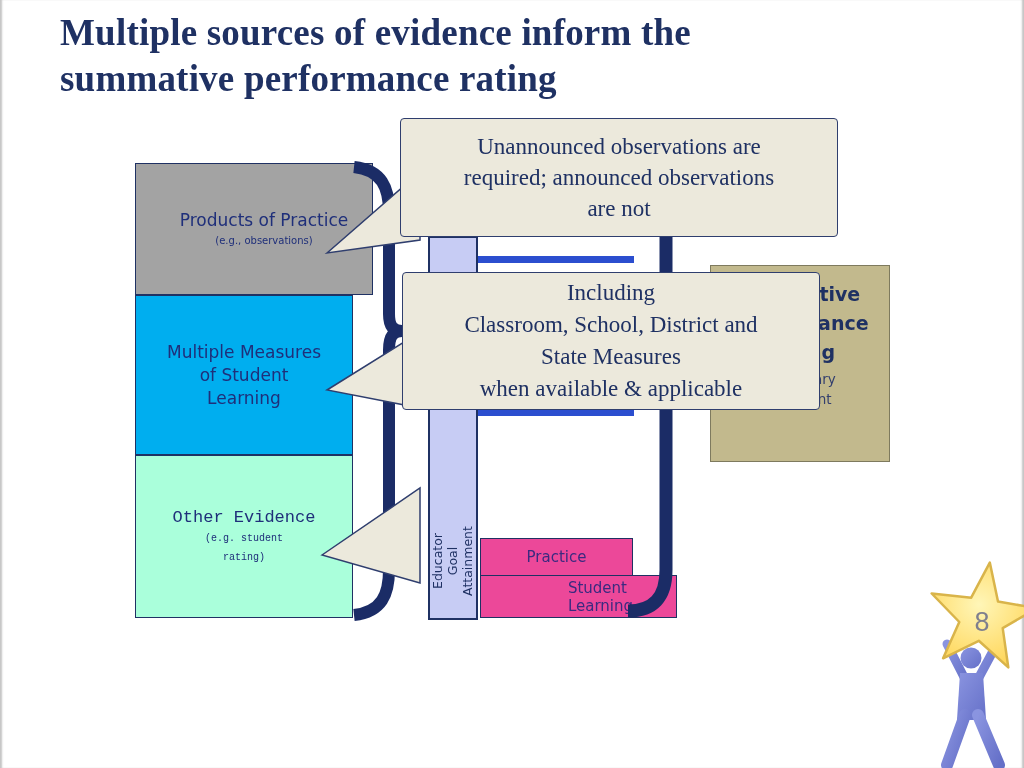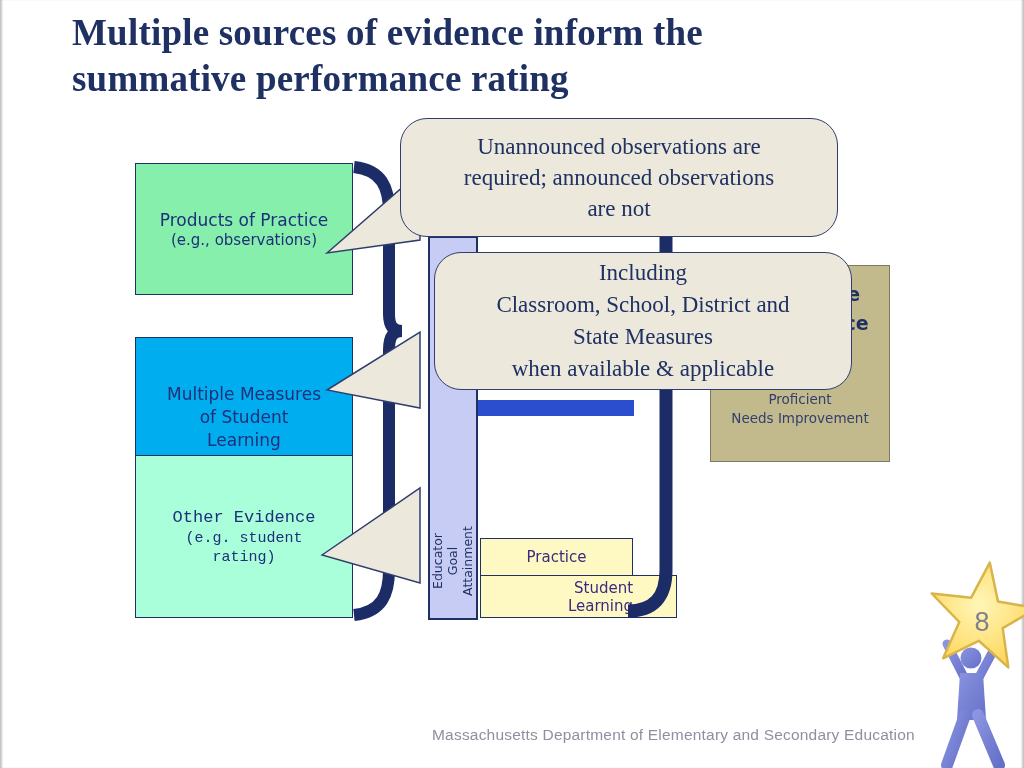--- a/index.html
+++ b/index.html
@@ -8,35 +8,35 @@
     overflow:hidden; font-family:"DejaVu Sans", sans-serif;
     box-shadow: inset 3px 0 2px -1px #c4c4c4, inset -3px 0 2px -1px #c4c4c4;
   }
   .abs { position:absolute; }
   .pre { white-space:pre-line; }
 
   
   .title {
     left:60px; top:10px; width:840px;
     font-family:"Liberation Serif", serif; font-weight:600;
-    font-size:37px; line-height:46px; color:#1f3163; letter-spacing:0.2px;margin-left:12px;
+    font-size:37px; line-height:46px; color:#1f3163; letter-spacing:0.2px;
   }
 
   
   .stack { left:135px; top:163px; width:218px; }
   .stack-sec {
     position:absolute; left:0; width:216px; border:1px solid #1f3163;
     display:flex; flex-direction:column; align-items:center; justify-content:center;
     text-align:center; color:#1f2f7a;
   }
-  .sec-products { top:0; height:130px; background:#86efac; }
-  .sec-measures { top:132px; height:158px; background:#00aeef;margin-top:42px; }
+  .sec-products { top:0; height:130px; background:#a3a3a3;padding-left:20px; }
+  .sec-measures { top:132px; height:158px; background:#00aeef; }
   .sec-other    { top:292px; height:161px; background:#aaffdb;font-family:Liberation Mono, monospace; }
   .sec-title { font-size:17px; line-height:22px; }
-  .sec-sub   { font-size:15px; line-height:19px; }
+  .sec-sub   { font-size:10px; line-height:19px; }
   .sec-lines { font-size:17px; line-height:23px; }
 
   
   .overlay { left:0; top:0; width:1024px; height:768px; pointer-events:none; }
 
   
   .goal-box {
     left:428px; top:236px; width:46px; height:380px;
     background:#c7ccf4; border:2px solid #1f3163; overflow:hidden;
   }
@@ -44,45 +44,45 @@
     position:absolute; left:-16px; top:300px; width:78px; height:46px;
     transform:rotate(-90deg); transform-origin:center;
     font-size:12.5px; line-height:15px; text-align:center; color:#1f3163;
   }
   .bar { background:#2b4ecf; }
   .bar1 { left:478px; top:256px; width:156px; height:7px; }
   .bar2 { left:478px; top:400px; width:156px; height:16px; }
 
   .orange-box { left:480px; top:538px; width:153px; }
   .orange-cell {
-    position:absolute; left:0; width:151px; background:#fef9c3;
+    position:absolute; left:0; width:151px; background:#ec4899;
     border:1px solid #1f3163; display:flex; align-items:center; justify-content:center;
-    text-align:right; color:#3b2a80; font-size:15px; line-height:18px;
+    text-align:left; color:#3b2a80; font-size:15px; line-height:18px;
   }
   .cell-practice { top:0; height:36px; }
   .cell-student  { top:37px; height:41px;padding-left:44px; }
 
   .rating-box {
     left:710px; top:265px; width:178px; height:195px;
     background:#c2b98d; border:1px solid #7e7a5e; text-align:center;
   }
   .rating-title {
     margin-top:14px; font-weight:bold; font-size:19px; line-height:29px; color:#1f3163;
   }
   .rating-levels { margin-top:3px; }
   .rating-level { font-size:13.5px; line-height:19.5px; color:#333f6e; }
 
   
   .callout {
-    position:absolute; background:#ece9dc; border:1.6px solid #2f3e6e; border-radius:27px;
+    position:absolute; background:#ece9dc; border:1.6px solid #2f3e6e; border-radius:4px;
     font-family:"Liberation Serif", serif; color:#1f3163; text-align:center;
     display:flex; align-items:center; justify-content:center;
   }
   .c1 { left:400px; top:118px; width:436px; height:117px; font-size:23px; line-height:31px; }
-  .c2 { left:402px; top:252px; width:416px; height:136px; font-size:23px; line-height:32px;margin-left:32px; }
+  .c2 { left:402px; top:272px; width:416px; height:136px; font-size:23px; line-height:32px; }
   .c3 { left:402px; top:421px; width:488px; height:131px; font-size:23px; line-height:31px; }
 
   
   .star-figure { left:900px; top:545px; width:124px; height:223px; }
 
   .footer {
     left:432px; top:726px; font-size:15.5px; color:#8f8f9f;
     font-family:"Liberation Sans", sans-serif; letter-spacing:0.2px;
   }
 </style>
@@ -125,21 +125,20 @@
 Learning</div>
   </div>
 
   <div class="abs rating-box">
     <div class="rating-title pre">Summative
 Performance
 Rating</div>
     <div class="rating-levels">
       <div class="rating-level">Exemplary</div>
       <div class="rating-level">Proficient</div>
-      <div class="rating-level">Needs Improvement</div>
     </div>
   </div>
 
   <svg class="abs overlay" viewBox="0 0 1024 768">
     <path d="M 354,167 C 382,170 389,188 389,212 L 389,314 C 389,326 393,331 402,331 C 393,331 389,336 389,350 L 389,570 C 389,594 382,612 354,615" fill="none" stroke="#1b2c66" stroke-width="12"></path>
     <path d="M 666,237 L 666,570 Q 666,611 628,611" fill="none" stroke="#1b2c66" stroke-width="13"></path>
     <polygon points="327,253 420,172 420,240" fill="#ece9dc" stroke="#2f3e6e" stroke-width="1.5"></polygon>
     <polygon points="327,390 420,332 420,408" fill="#ece9dc" stroke="#2f3e6e" stroke-width="1.5"></polygon>
     <polygon points="322,555 420,488 420,583" fill="#ece9dc" stroke="#2f3e6e" stroke-width="1.5"></polygon>
   </svg>
@@ -168,15 +167,14 @@
       <line x1="99" y1="95" x2="77" y2="136" stroke="url(#figGrad)" stroke-width="9" stroke-linecap="round"></line>
       <path d="M 60,128 L 83,128 L 86,175 L 57,175 Z" fill="url(#figGrad)"></path>
       <line x1="65" y1="170" x2="47" y2="220" stroke="url(#figGrad)" stroke-width="12" stroke-linecap="round"></line>
       <line x1="78" y1="170" x2="99" y2="220" stroke="url(#figGrad)" stroke-width="12" stroke-linecap="round"></line>
       <circle cx="71" cy="113" r="10.5" fill="url(#figGrad)"></circle>
     </g>
     <polygon points="89.8,17.6 98,56.5 137,63.3 102.7,83.1 108.3,122.4 78.8,95.8 43.1,113.3 59.3,77 31.7,48.5 71.2,52.7" fill="url(#starGrad)" stroke="#d9b44a" stroke-width="2.5" stroke-linejoin="round"></polygon>
     <text x="82" y="86" text-anchor="middle" font-size="27" fill="#7f7f8e" font-family="Liberation Sans, sans-serif">8</text>
   </svg>
 
-  <div class="abs footer">Massachusetts Department of Elementary and Secondary Education</div>
 
 </div>
 
 </body></html>

